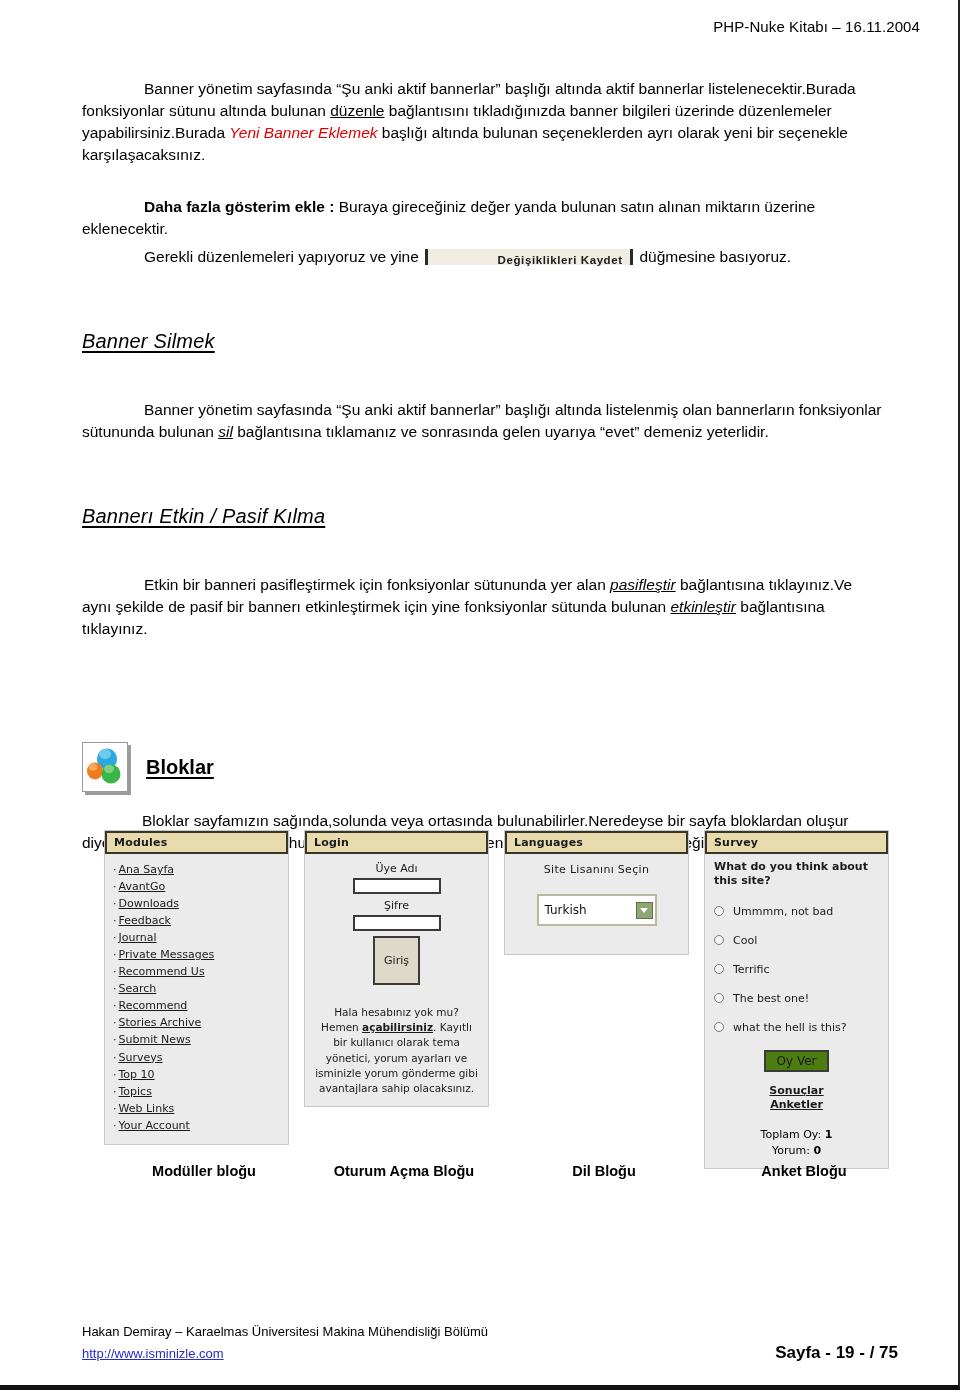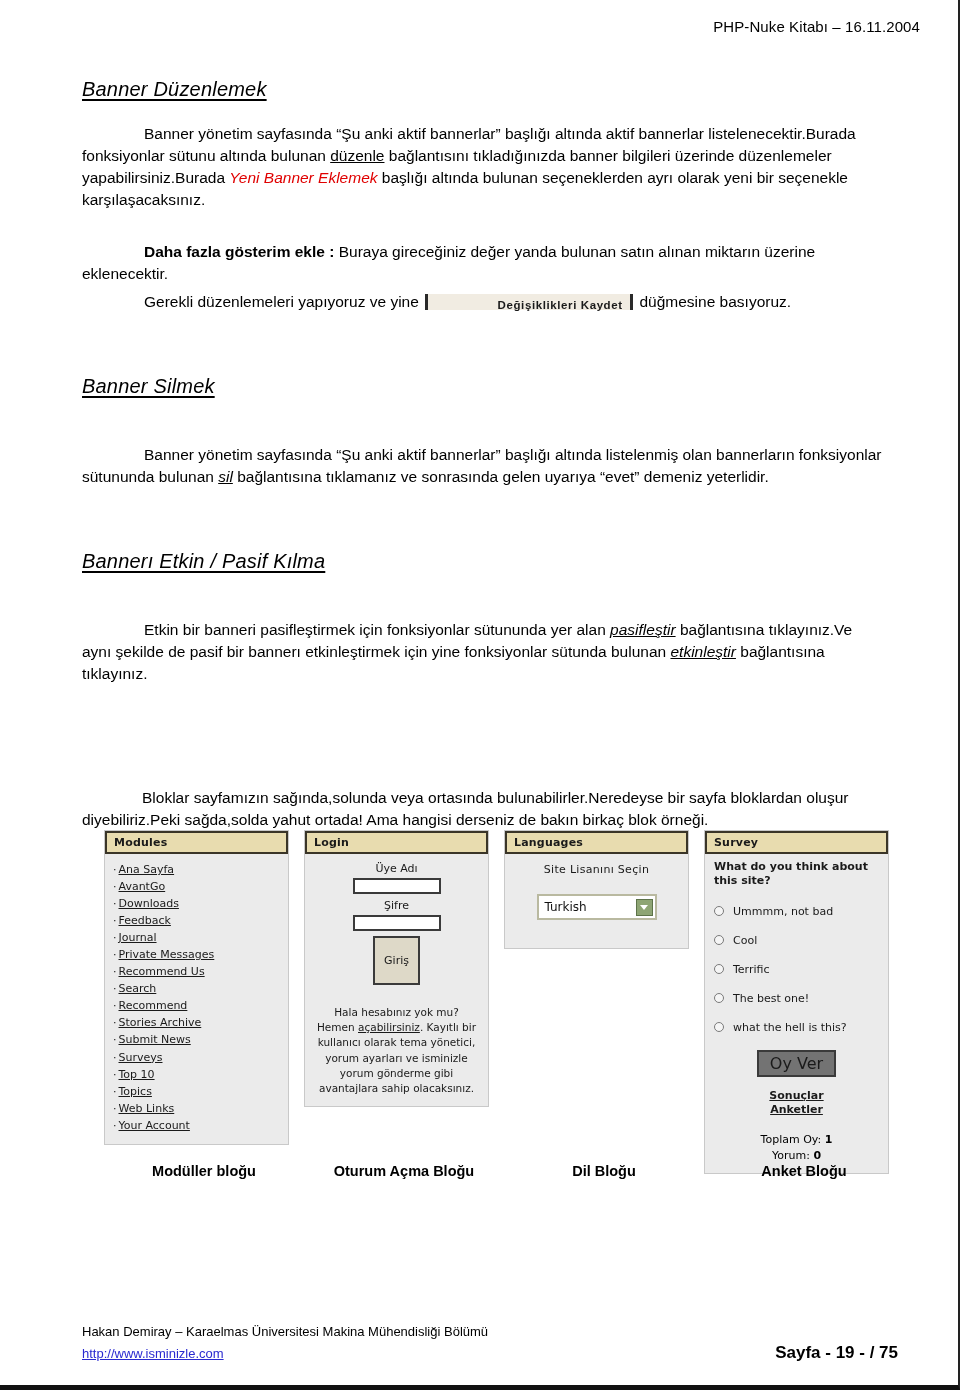--- a/index.html
+++ b/index.html
@@ -161,30 +161,30 @@
     color: #1a1a1a;
     margin-bottom: 10px;
   }
   .login-note {
     font-size: 10.5px;
     line-height: 1.45;
     color: #1a1a1a;
     text-align: center;
     padding: 10px 2px 0;
   }
-  .login-note .u { text-decoration: underline; }
+  .login-note .u { text-decoration: underline; font-weight: bold; }
 
   
   .lang-body { text-align: center; padding: 9px 24px 28px; border-radius: 21px; }
   .lang-lbl { font-size: 11px; color: #1a1a1a; margin-bottom: 18px; letter-spacing:.3px;}
   .select-box {
     display: inline-flex;
     align-items: center;
     justify-content: space-between;
-    width: 120px; height: 26px;
+    width: 120px; height: 32px;
     background: #fff;
     border: 2px solid #b9b9a0;
     padding: 0 2px 0 6px;
   }
   .select-box .sv { font-size: 12px; color: #111; }
   .select-arrow {
     width: 17px; height: 17px;
     background: #8ea574;
     border: 1px solid #5d7349;
     display: flex; align-items: center; justify-content: center;
@@ -205,23 +205,23 @@
   .opt { display: flex; align-items: center; gap: 9px; margin-bottom: 11px; margin-top: 16px; }
   .radio {
     width: 10px; height: 10px; border-radius: 50%;
     border: 1px solid #7a7a7a; background: #f5f5f5;
     flex: 0 0 auto;
   }
   .opt span { font-size: 11px; color: #1a1a1a; }
   .survey-btnwrap { text-align: center; margin-top: 16px; }
   .survey-btn {
     display: inline-block;
-    background: #737373;
+    background: #4d7c0f;
     border: 2px solid #3a3a3a;
-    font-size: 16px;
+    font-size: 12px;
     padding: 2px 11px;
     color: #1a1a1a;
   }
   .survey-links { text-align: center; margin-top: 12px; }
   .survey-links a {
     display: block;
     font-size: 11px; font-weight: bold;
     color: #1a1a1a; text-decoration: underline;
     line-height: 1.35;
   }
@@ -256,21 +256,20 @@
 </style>
 </head>
 <body>
 
 <div class="page">
 
   <div class="doc-header">PHP-Nuke Kitabı – 16.11.2004</div>
 
   <div class="content">
 
-    <h2 class="section-title">Banner Düzenlemek</h2>
 
     <p class="para indent">
       <span>Banner yönetim sayfasında “Şu anki aktif bannerlar” başlığı altında aktif bannerlar listelenecektir.Burada fonksiyonlar sütunu altında bulunan </span><span class="u">düzenle</span><span> bağlantısını tıkladığınızda banner bilgileri üzerinde düzenlemeler yapabilirsiniz.Burada </span><span class="red">Yeni Banner Eklemek</span><span> başlığı altında bulunan seçeneklerden ayrı olarak yeni bir seçenekle karşılaşacaksınız.</span>
     </p>
 
     <div class="spacer-sm"></div>
 
     <p class="para indent">
       <span class="b">Daha fazla gösterim ekle :</span><span> Buraya gireceğiniz değer yanda bulunan satın alınan miktarın üzerine eklenecektir.</span>
     </p>
@@ -297,20 +296,33 @@
 
     <div class="spacer-sm"></div>
 
     <p class="para indent">
       <span>Etkin bir banneri pasifleştirmek için fonksiyonlar sütununda yer alan </span><span class="ui">pasifleştir</span><span> bağlantısına tıklayınız.Ve aynı şekilde de pasif bir bannerı etkinleştirmek için yine fonksiyonlar sütunda bulunan </span><span class="ui">etkinleştir</span><span> bağlantısına tıklayınız.</span>
     </p>
 
     <div class="spacer-lg"></div>
     <div class="spacer-md"></div>
 
+    <div class="bloklar-head">
+      <div class="bloklar-icon">
+        <svg width="44" height="48" viewBox="0 0 44 48" aria-hidden="true">
+          <ellipse cx="24" cy="16" rx="10" ry="10.5" fill="#2aa8e0"></ellipse>
+          <ellipse cx="22" cy="11" rx="6" ry="5" fill="#6ecbf0"></ellipse>
+          <ellipse cx="12" cy="28" rx="8" ry="8.5" fill="#f07a20"></ellipse>
+          <ellipse cx="10" cy="24" rx="4.5" ry="3.8" fill="#f9a85a"></ellipse>
+          <ellipse cx="28" cy="31" rx="9.5" ry="9.5" fill="#3ab54a"></ellipse>
+          <ellipse cx="26" cy="26" rx="5" ry="4.2" fill="#7fd07f"></ellipse>
+        </svg>
+      </div>
+      <div class="bloklar-title">Bloklar</div>
+    </div>
 
     <p class="para indent-sm">Bloklar sayfamızın sağında,solunda veya ortasında bulunabilirler.Neredeyse bir sayfa bloklardan oluşur diyebiliriz.Peki sağda,solda yahut ortada! Ama hangisi derseniz de bakın birkaç blok örneği.</p>
 
   </div>
 
   <div class="blocks-row">
 
     <div class="block-col">
       <div class="nuke-block">
         <div class="nb-title">Modules</div>

